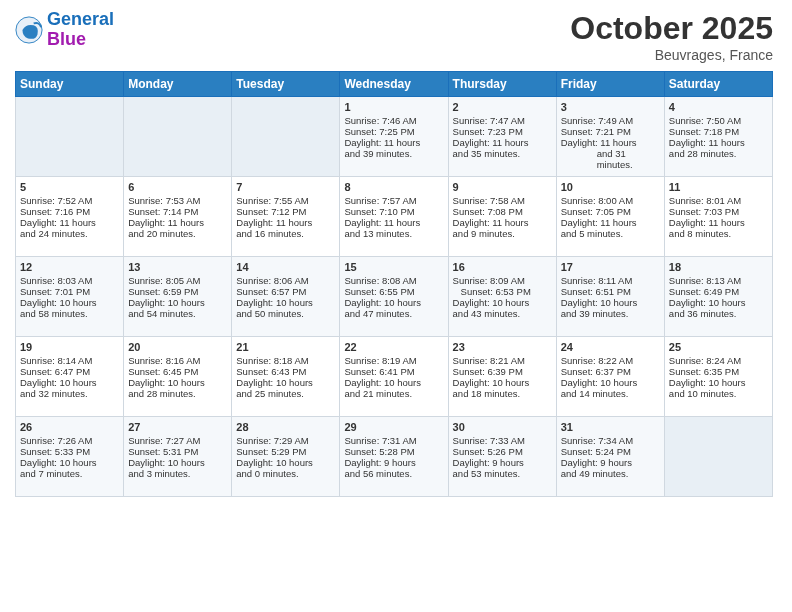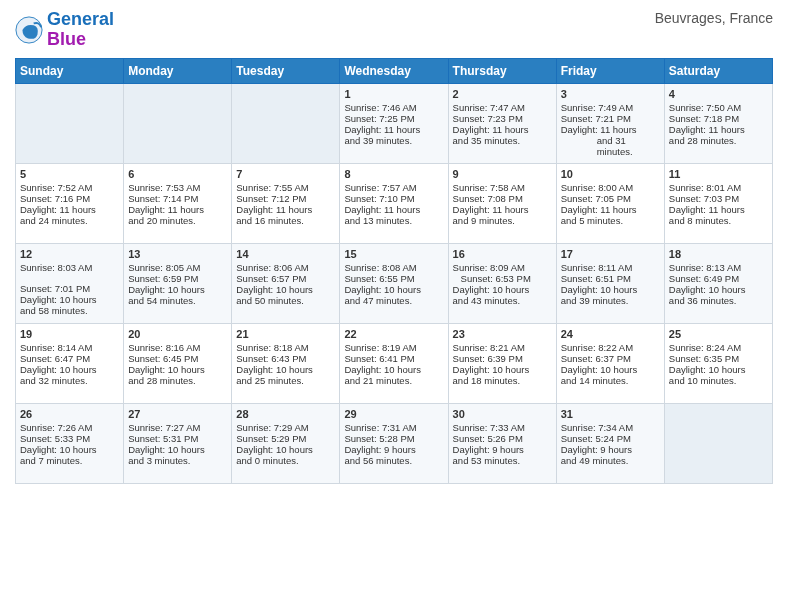--- a/index.html
+++ b/index.html
@@ -101,20 +101,21 @@
         <circle cx="15" cy="15" r="14" fill="#e8f0f8" stroke="#2a7fc1" stroke-width="1"></circle>
         <path d="M8,15 Q12,8 20,10 Q26,12 24,20 Q22,26 14,24 Q8,22 8,15 Z" fill="#2a7fc1"></path>
         <path d="M20,8 Q26,6 28,12" fill="none" stroke="#2a7fc1" stroke-width="2"></path>
       </svg>
       <div class="logo-text">
         <span>General</span><br>
         <span style="color:#a21caf;">Blue</span>
       </div>
     </div>
     <div class="title-block">
+      <div class="month-title">October 2025</div>
       <div class="location">Beuvrages, France</div>
     </div>
   </div>
 
   <table>
     <thead>
       <tr>
         <th>Sunday</th>
         <th>Monday</th>
         <th>Tuesday</th>
@@ -206,21 +207,21 @@
             <span style="display: block;">Sunrise: 8:01 AM</span>
             <span style="display: block;">Sunset: 7:03 PM</span>
             <span style="display: block;">Daylight: 11 hours</span>
             <span style="display: block;">and 8 minutes.</span>
           </td>
         </tr>
         <tr>
           <td>
             <span class="day-number">12</span>
             <span style="display: block;">Sunrise: 8:03 AM</span>
-            <span style="display: block; margin-top: 10px;">Sunset: 7:01 PM</span>
+            <span style="display: block;">Sunset: 7:01 PM</span>
             <span style="display: block;">Daylight: 10 hours</span>
             <span style="display: block;">and 58 minutes.</span>
           </td>
           <td>
             <span class="day-number">13</span>
             <span style="display: block;">Sunrise: 8:05 AM</span>
             <span style="display: block;">Sunset: 6:59 PM</span>
             <span style="display: block;">Daylight: 10 hours</span>
             <span style="display: block;">and 54 minutes.</span>
           </td>

